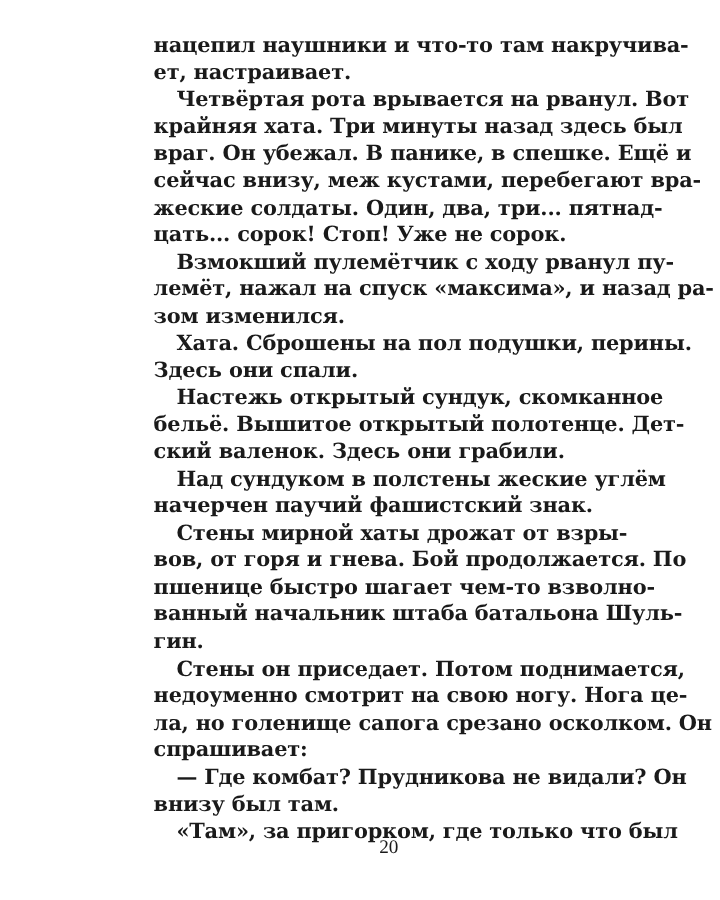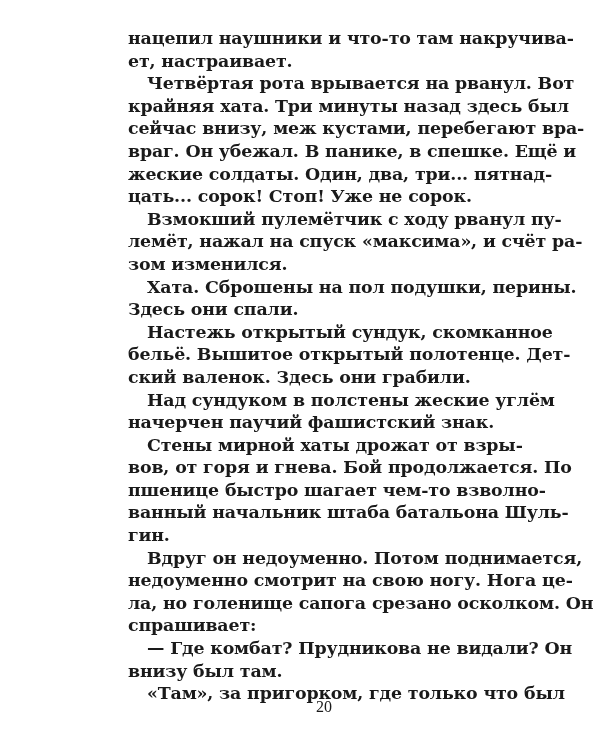--- a/index.html
+++ b/index.html
@@ -70,29 +70,29 @@
   <div class="text-column">
 
     <div class="para">
       <span class="line">нацепил наушники и что-то там накручива-</span>
       <span class="line last">ет, настраивает.</span>
     </div>
 
     <div class="para">
       <span class="line first">Четвёртая рота врывается на рванул. Вот</span>
       <span class="line">крайняя хата. Три минуты назад здесь был</span>
+      <span class="line">враг. Он убежал. В панике, в спешке. Ещё и</span>
       <span class="line">сейчас внизу, меж кустами, перебегают вра-</span>
-      <span class="line">враг. Он убежал. В панике, в спешке. Ещё и</span>
       <span class="line">жеские солдаты. Один, два, три... пятнад-</span>
       <span class="line last">цать... сорок! Стоп! Уже не сорок.</span>
     </div>
 
     <div class="para">
       <span class="line first">Взмокший пулемётчик с ходу рванул пу-</span>
-      <span class="line">лемёт, нажал на спуск «максима», и счёт ра-</span>
+      <span class="line">лемёт, нажал на спуск «максима», и назад ра-</span>
       <span class="line last">зом изменился.</span>
     </div>
 
     <div class="para">
       <span class="line first">Хата. Сброшены на пол подушки, перины.</span>
       <span class="line last">Здесь они спали.</span>
     </div>
 
 
     <div class="para">
@@ -108,21 +108,21 @@
 
     <div class="para">
       <span class="line first">Стены мирной хаты дрожат от взры-</span>
       <span class="line">вов, от горя и гнева. Бой продолжается. По</span>
       <span class="line">пшенице быстро шагает чем-то взволно-</span>
       <span class="line">ванный начальник штаба батальона Шуль-</span>
       <span class="line last">гин.</span>
     </div>
 
     <div class="para">
-      <span class="line first">Вдруг он недоуменно. Потом поднимается,</span>
+      <span class="line first">Стены он приседает. Потом поднимается,</span>
       <span class="line">недоуменно смотрит на свою ногу. Нога це-</span>
       <span class="line">ла, но голенище сапога срезано осколком. Он</span>
       <span class="line last">спрашивает:</span>
     </div>
 
     <div class="para">
       <span class="line first">— Где комбат? Прудникова не видали? Он</span>
       <span class="line last">внизу был там.</span>
     </div>
 

